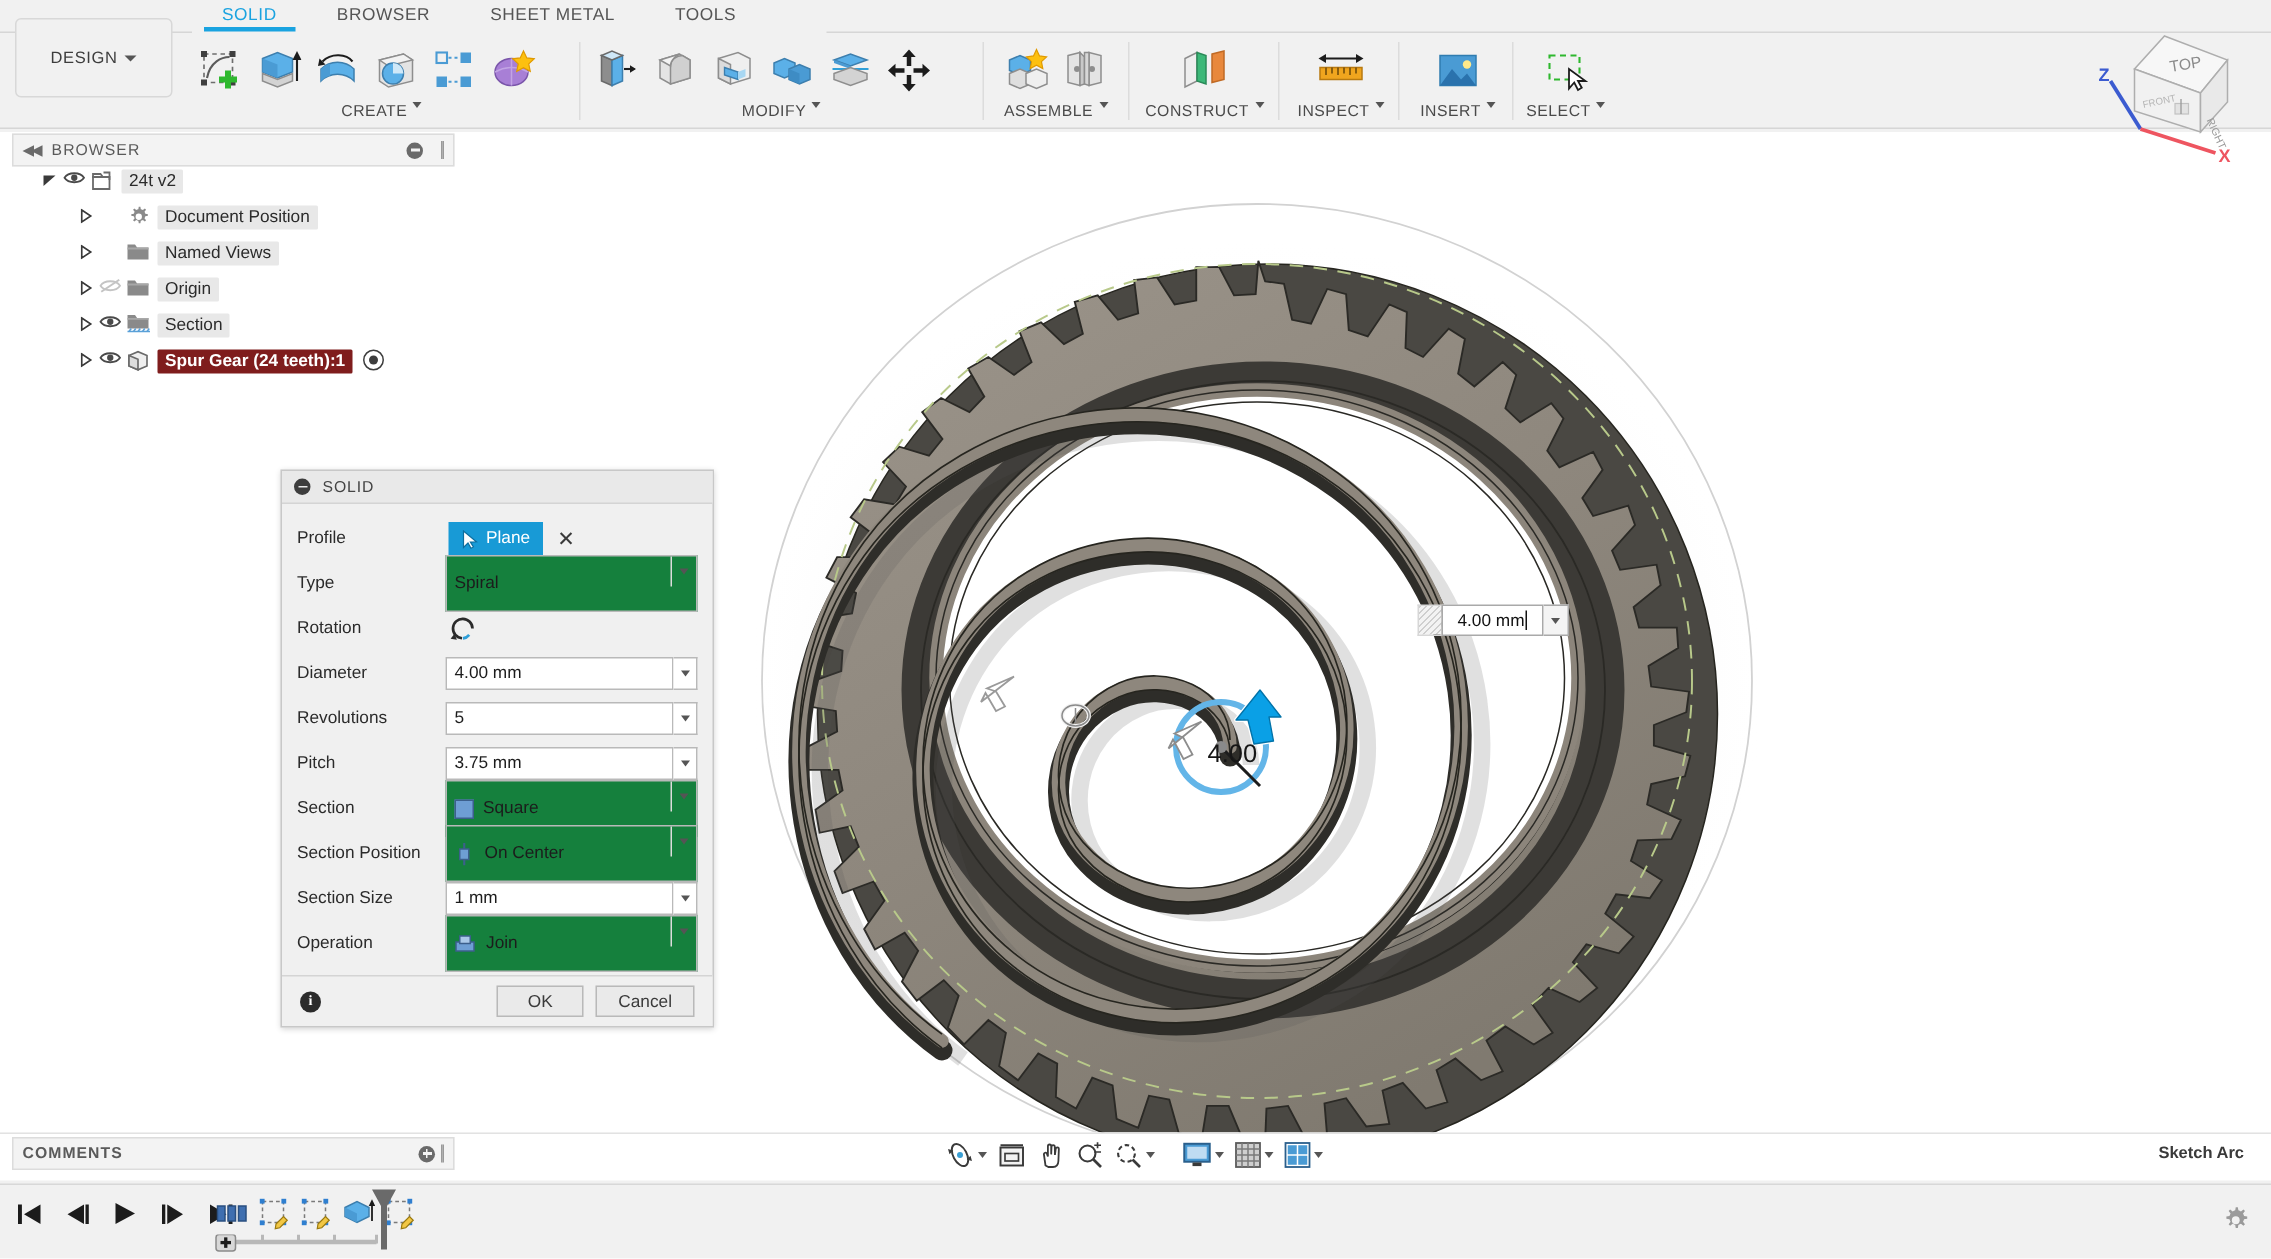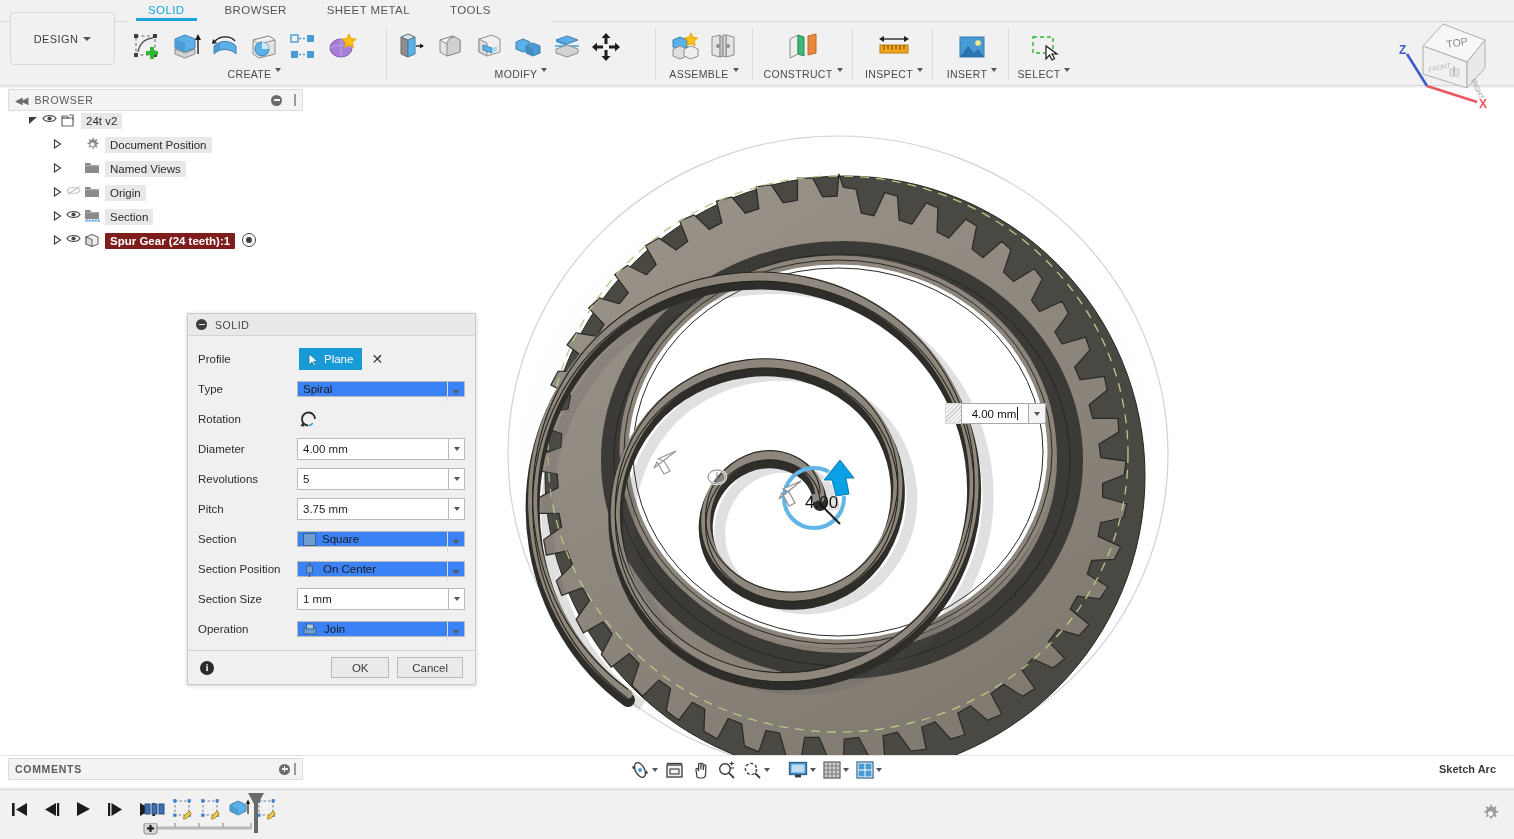--- a/index.html
+++ b/index.html
@@ -117,21 +117,21 @@
   .fctl { flex:1; display:flex; align-items:center; gap:9px; }
 
   .sel-btn {
     background:#189ad6; color:#fff; height:22px; min-width:62px;
     display:inline-flex; align-items:center; justify-content:center; gap:5px;
     font-size:11.5px; padding:0 9px; cursor:pointer;
   }
   .xclr { font-size:14px; color:#3a3a3a; cursor:pointer; line-height:1; font-weight:300; }
 
   .combo {
-    position:relative; height:16px; width:168px; background:#3b82f6;
+    position:relative; height:38px; width:168px; background:#15803d;
     border:1px solid #b9b9b9; display:flex; align-items:center; padding:0 20px 0 5px;
     font-size:11.5px; color:#1c1c1c; cursor:pointer;
   }
   .combo .arrow {
     position:absolute; right:0; top:0; width:17px; height:20px;
     display:flex; align-items:center; justify-content:center;
     border-left:1px solid #dcdcdc;
   }
   .combo .swatch { width:13px;height:13px;background:#6e9ed4;border:1px solid #3c5f8c;margin-right:6px; }
   .txtin {

